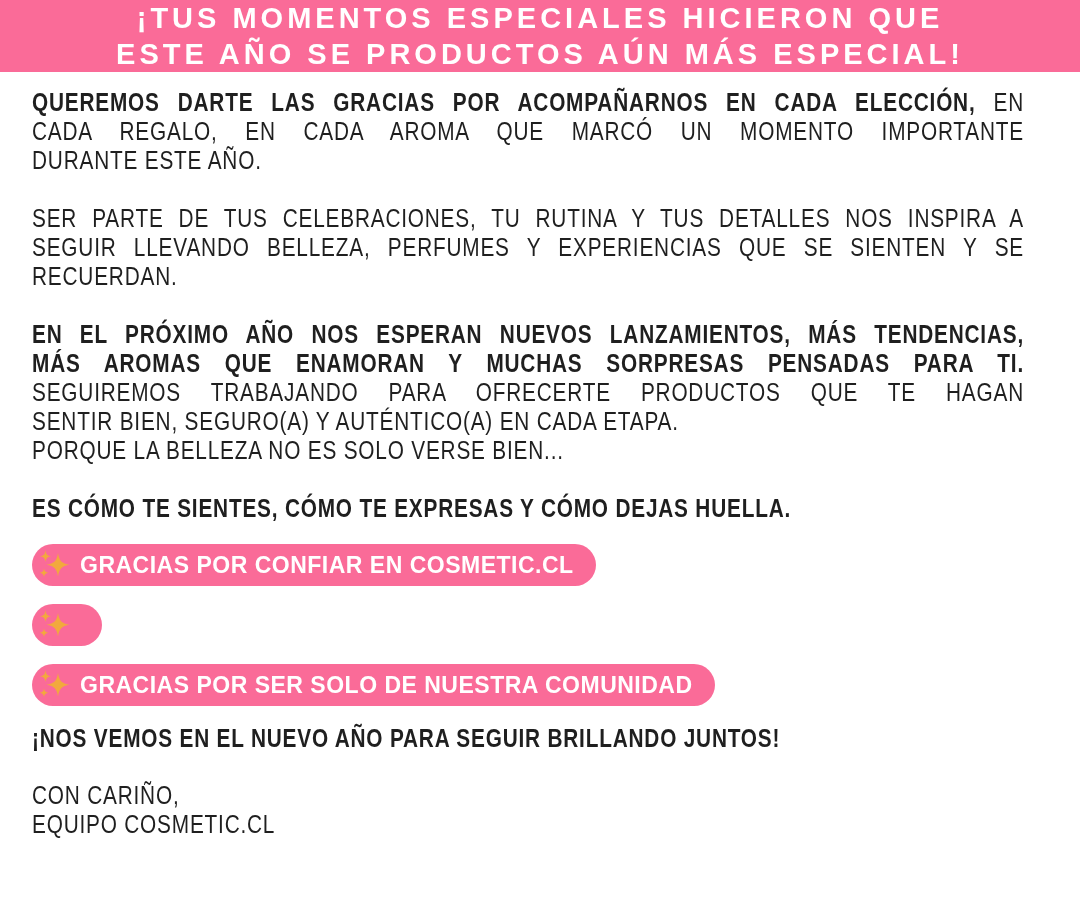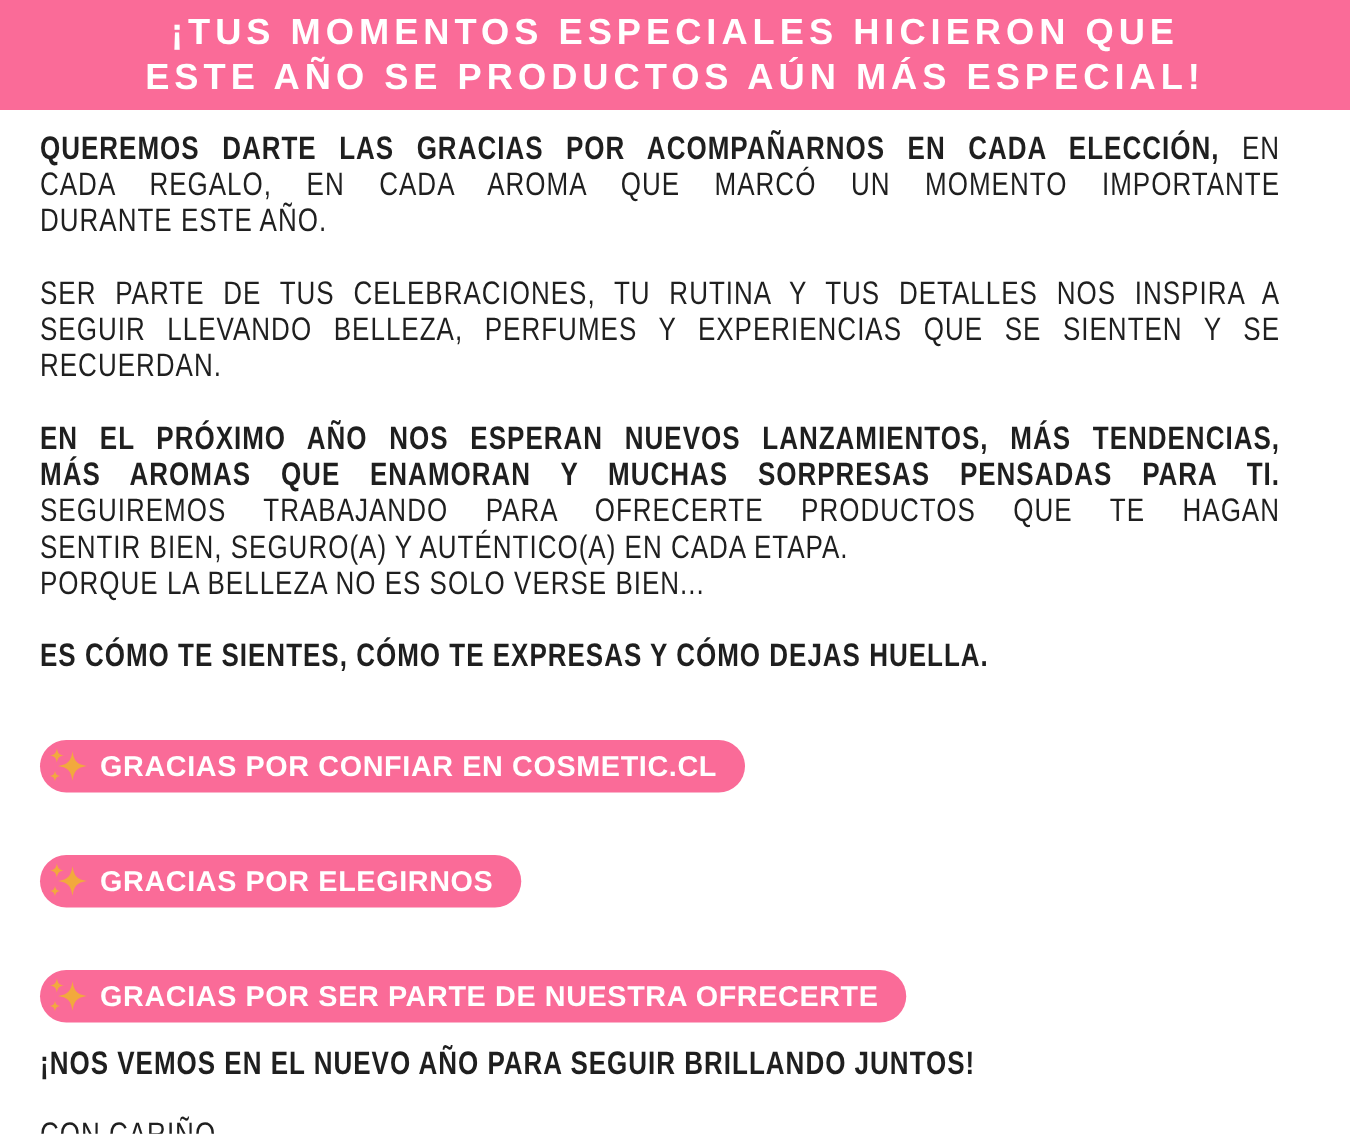--- a/index.html
+++ b/index.html
@@ -9,21 +9,21 @@
     height: 907px;
     background: #ffffff;
     font-family: "Liberation Sans", "DejaVu Sans", sans-serif;
     color: var(--text, #1f1f1f);
     position: relative;
   }
 
   
   .banner {
     width: 1080px;
-    height: 88px;
+    height: 72px;
     background: var(--pink, #fa6b98);
     display: flex;
     flex-direction: column;
     align-items: center;
     justify-content: center;
     text-align: center;
   }
   .banner-line {
     color: #ffffff;
     font-weight: 700;
@@ -66,21 +66,20 @@
     align-items: center;
     height: 42px;
     background: var(--pink, #fa6b98);
     border-radius: 21px;
     padding: 0 22px 0 5px;
     color: #ffffff;
     font-weight: 700;
     font-size: 23px;
     letter-spacing: 0.5px;
     white-space: nowrap;
-    margin-top: 32px;
   }
   .badge .spark {
     width: 34px;
     height: 32px;
     margin-right: 9px;
     flex: 0 0 auto;
   }
 
   .closing { margin-bottom: 28px; }
   .signature .line { line-height: 29px; }
@@ -130,31 +129,30 @@
         <span>GRACIAS POR CONFIAR EN COSMETIC.CL</span>
       </div>
     </div>
     <div class="badge-row">
       <div class="badge">
         <svg class="spark" viewBox="0 0 34 32" aria-hidden="true">
           <path fill="#f2a93d" d="M21 4 C22.3 12 24.6 14.5 32.5 15.8 C24.6 17.1 22.3 19.6 21 27.6 C19.7 19.6 17.4 17.1 9.5 15.8 C17.4 14.5 19.7 12 21 4 Z"></path>
           <path fill="#f2a93d" d="M8.5 1.5 C9.1 5.4 10.3 6.7 14.2 7.3 C10.3 7.9 9.1 9.2 8.5 13.1 C7.9 9.2 6.7 7.9 2.8 7.3 C6.7 6.7 7.9 5.4 8.5 1.5 Z"></path>
           <path fill="#f2a93d" d="M7 19.5 C7.5 22.4 8.4 23.3 11.3 23.8 C8.4 24.3 7.5 25.2 7 28.1 C6.5 25.2 5.6 24.3 2.7 23.8 C5.6 23.3 6.5 22.4 7 19.5 Z"></path>
         </svg>
-        <span>GRACIAS POR ELEGIRNOS</span>
       </div>
     </div>
     <div class="badge-row">
       <div class="badge">
         <svg class="spark" viewBox="0 0 34 32" aria-hidden="true">
           <path fill="#f2a93d" d="M21 4 C22.3 12 24.6 14.5 32.5 15.8 C24.6 17.1 22.3 19.6 21 27.6 C19.7 19.6 17.4 17.1 9.5 15.8 C17.4 14.5 19.7 12 21 4 Z"></path>
           <path fill="#f2a93d" d="M8.5 1.5 C9.1 5.4 10.3 6.7 14.2 7.3 C10.3 7.9 9.1 9.2 8.5 13.1 C7.9 9.2 6.7 7.9 2.8 7.3 C6.7 6.7 7.9 5.4 8.5 1.5 Z"></path>
           <path fill="#f2a93d" d="M7 19.5 C7.5 22.4 8.4 23.3 11.3 23.8 C8.4 24.3 7.5 25.2 7 28.1 C6.5 25.2 5.6 24.3 2.7 23.8 C5.6 23.3 6.5 22.4 7 19.5 Z"></path>
         </svg>
-        <span>GRACIAS POR SER PARTE DE NUESTRA OFRECERTE</span>
+        <span>GRACIAS POR SER SOLO DE NUESTRA COMUNIDAD</span>
       </div>
     </div>
   </section>
 
   <section class="closing condensed">
     <div class="line bold">¡NOS VEMOS EN EL NUEVO AÑO PARA SEGUIR BRILLANDO JUNTOS!</div>
   </section>
 
   <section class="signature condensed">
     <div class="line">CON CARIÑO,</div>

